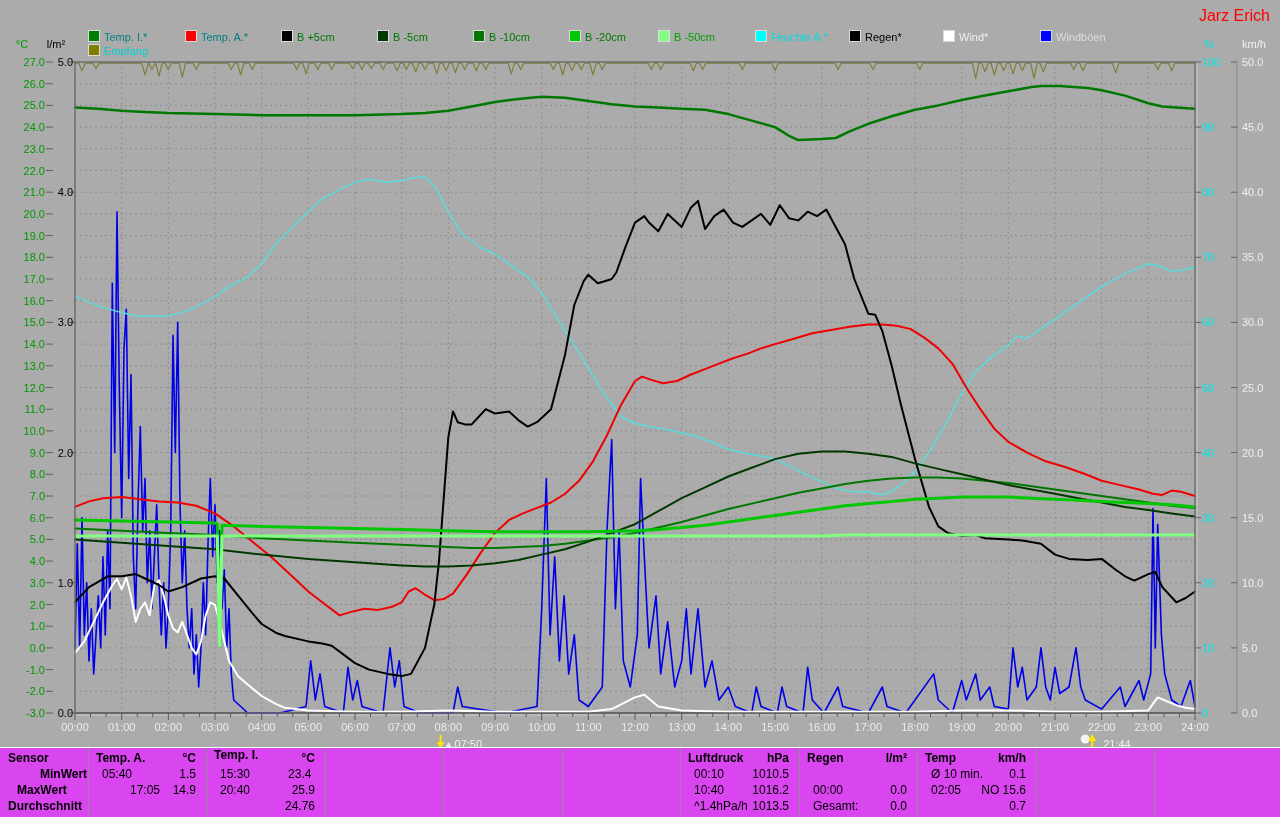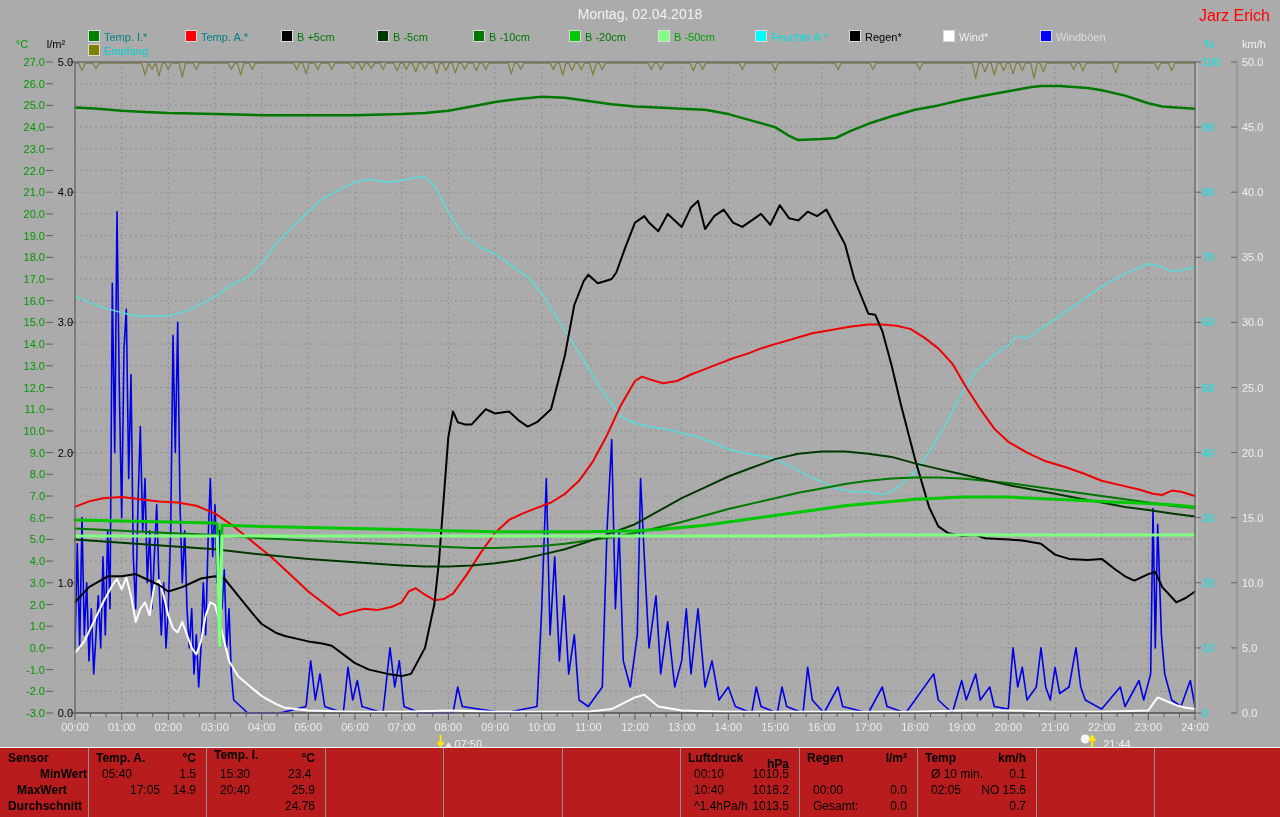--- a/index.html
+++ b/index.html
@@ -5,32 +5,31 @@
   html,body{margin:0;padding:0;}
   body{width:1280px;height:817px;background:#ABABAB;overflow:hidden;
        font-family:"Liberation Sans",sans-serif;position:relative;}
   #titlebar{position:absolute;top:6px;left:0;width:1280px;height:20px;}
   #window-title{position:absolute;left:0;right:0;text-align:center;color:#F2F2F2;font-size:14px;}
   #owner-name{position:absolute;right:10px;top:1px;color:#FF0000;font-size:16px;}
   .legend-item{position:absolute;height:12px;font-size:11px;white-space:nowrap;}
   .legend-item .sw{display:inline-block;width:10px;height:10px;border:1px solid #DADADA;
        vertical-align:-1px;margin-right:4px;}
   #plot-svg{position:absolute;left:0;top:0;}
-  #stats-table{position:absolute;left:0;top:747px;width:1280px;height:70px;background:#b91c1c;
+  #stats-table{position:absolute;left:0;top:747px;width:1280px;height:70px;background:#d946ef;
        border-top:1px solid #F2FFFF;font-size:12px;color:#000;}
   .tsep{position:absolute;top:0;width:1px;height:70px;background:#8F8F8F;}
   .tcell{position:absolute;height:15px;line-height:15px;white-space:nowrap;}
   .tbold{font-weight:bold;}
   .tright{text-align:right;}
 </style>
 </head>
 <body>
 
 <div id="titlebar">
-  <span id="window-title">Montag, 02.04.2018</span>
   <span id="owner-name">Jarz Erich</span>
 </div>
 
 <div id="legend">
     <div class="legend-item" style="left: 88px; top: 30px; color: rgb(0, 128, 128); text-align: right;"><span class="sw" style="background: rgb(0, 128, 0);"></span><span>Temp. I.*</span></div>
     <div class="legend-item" style="left: 185px; top: 30px; color: rgb(0, 128, 128);"><span class="sw" style="background: rgb(255, 0, 0);"></span><span>Temp. A.*</span></div>
     <div class="legend-item" style="left: 281px; top: 30px; color: rgb(0, 120, 0);"><span class="sw" style="background: rgb(0, 0, 0);"></span><span>B +5cm</span></div>
     <div class="legend-item" style="left: 377px; top: 30px; color: rgb(0, 120, 0);"><span class="sw" style="background: rgb(0, 56, 0);"></span><span>B -5cm</span></div>
     <div class="legend-item" style="left: 473px; top: 30px; color: rgb(0, 120, 0);"><span class="sw" style="background: rgb(0, 120, 0);"></span><span>B -10cm</span></div>
     <div class="legend-item" style="left: 569px; top: 30px; color: rgb(0, 120, 0);"><span class="sw" style="background: rgb(0, 200, 0);"></span><span>B -20cm</span></div>
@@ -366,21 +365,21 @@
     <div class="tcell tright" style="left: 141.1px; width: 54.9px; top: 35px;">14.9</div>
     <div class="tcell tright" style="left: 141.1px; width: 54.9px; top: 51px; margin-top: 22px;">8.18</div>
     <div class="tcell tbold" style="left: 214px; width: 65.45px; top: 0;">Temp. I.</div>
     <div class="tcell tbold tright" style="left: 265.5px; width: 49.5px; top: 3px;">°C</div>
     <div class="tcell " style="left: 220px; width: 59.5px; top: 19px;">15:30</div>
     <div class="tcell tright" style="left: 256px; width: 55.45px; top: 19px;">23.4</div>
     <div class="tcell " style="left: 220px; width: 59.5px; top: 35px;">20:40</div>
     <div class="tcell tright" style="left: 259.55px; width: 55.45px; top: 35px;">25.9</div>
     <div class="tcell tright" style="left: 259.55px; width: 55.45px; top: 51px;">24.76</div>
     <div class="tcell tbold" style="left: 688px; width: 65.45px; top: 3px;">Luftdruck</div>
-    <div class="tcell tbold tright" style="left: 739.5px; width: 49.5px; top: 9px;">hPa</div>
+    <div class="tcell tbold tright" style="left: 739.5px; width: 49.5px; top: 3px;">hPa</div>
     <div class="tcell " style="left: 694px; width: 59.5px; top: 19px;">00:10</div>
     <div class="tcell tright" style="left: 733.55px; width: 55.45px; top: 19px;">1010.5</div>
     <div class="tcell " style="left: 694px; width: 59.5px; top: 35px;">10:40</div>
     <div class="tcell tright" style="left: 733.55px; width: 55.45px; top: 35px;">1016.2</div>
     <div class="tcell " style="left: 694px; width: 59.5px; top: 51px;">^1.4hPa/h</div>
     <div class="tcell tright" style="left: 733.55px; width: 55.45px; top: 51px;">1013.5</div>
     <div class="tcell tbold" style="left: 807px; width: 64.9px; top: 3px;">Regen</div>
     <div class="tcell tbold tright" style="left: 858px; width: 49px; top: 3px;">l/m²</div>
     <div class="tcell " style="left: 813px; width: 59px; top: 35px;">00:00</div>
     <div class="tcell tright" style="left: 852.1px; width: 54.9px; top: 35px;">0.0</div>

